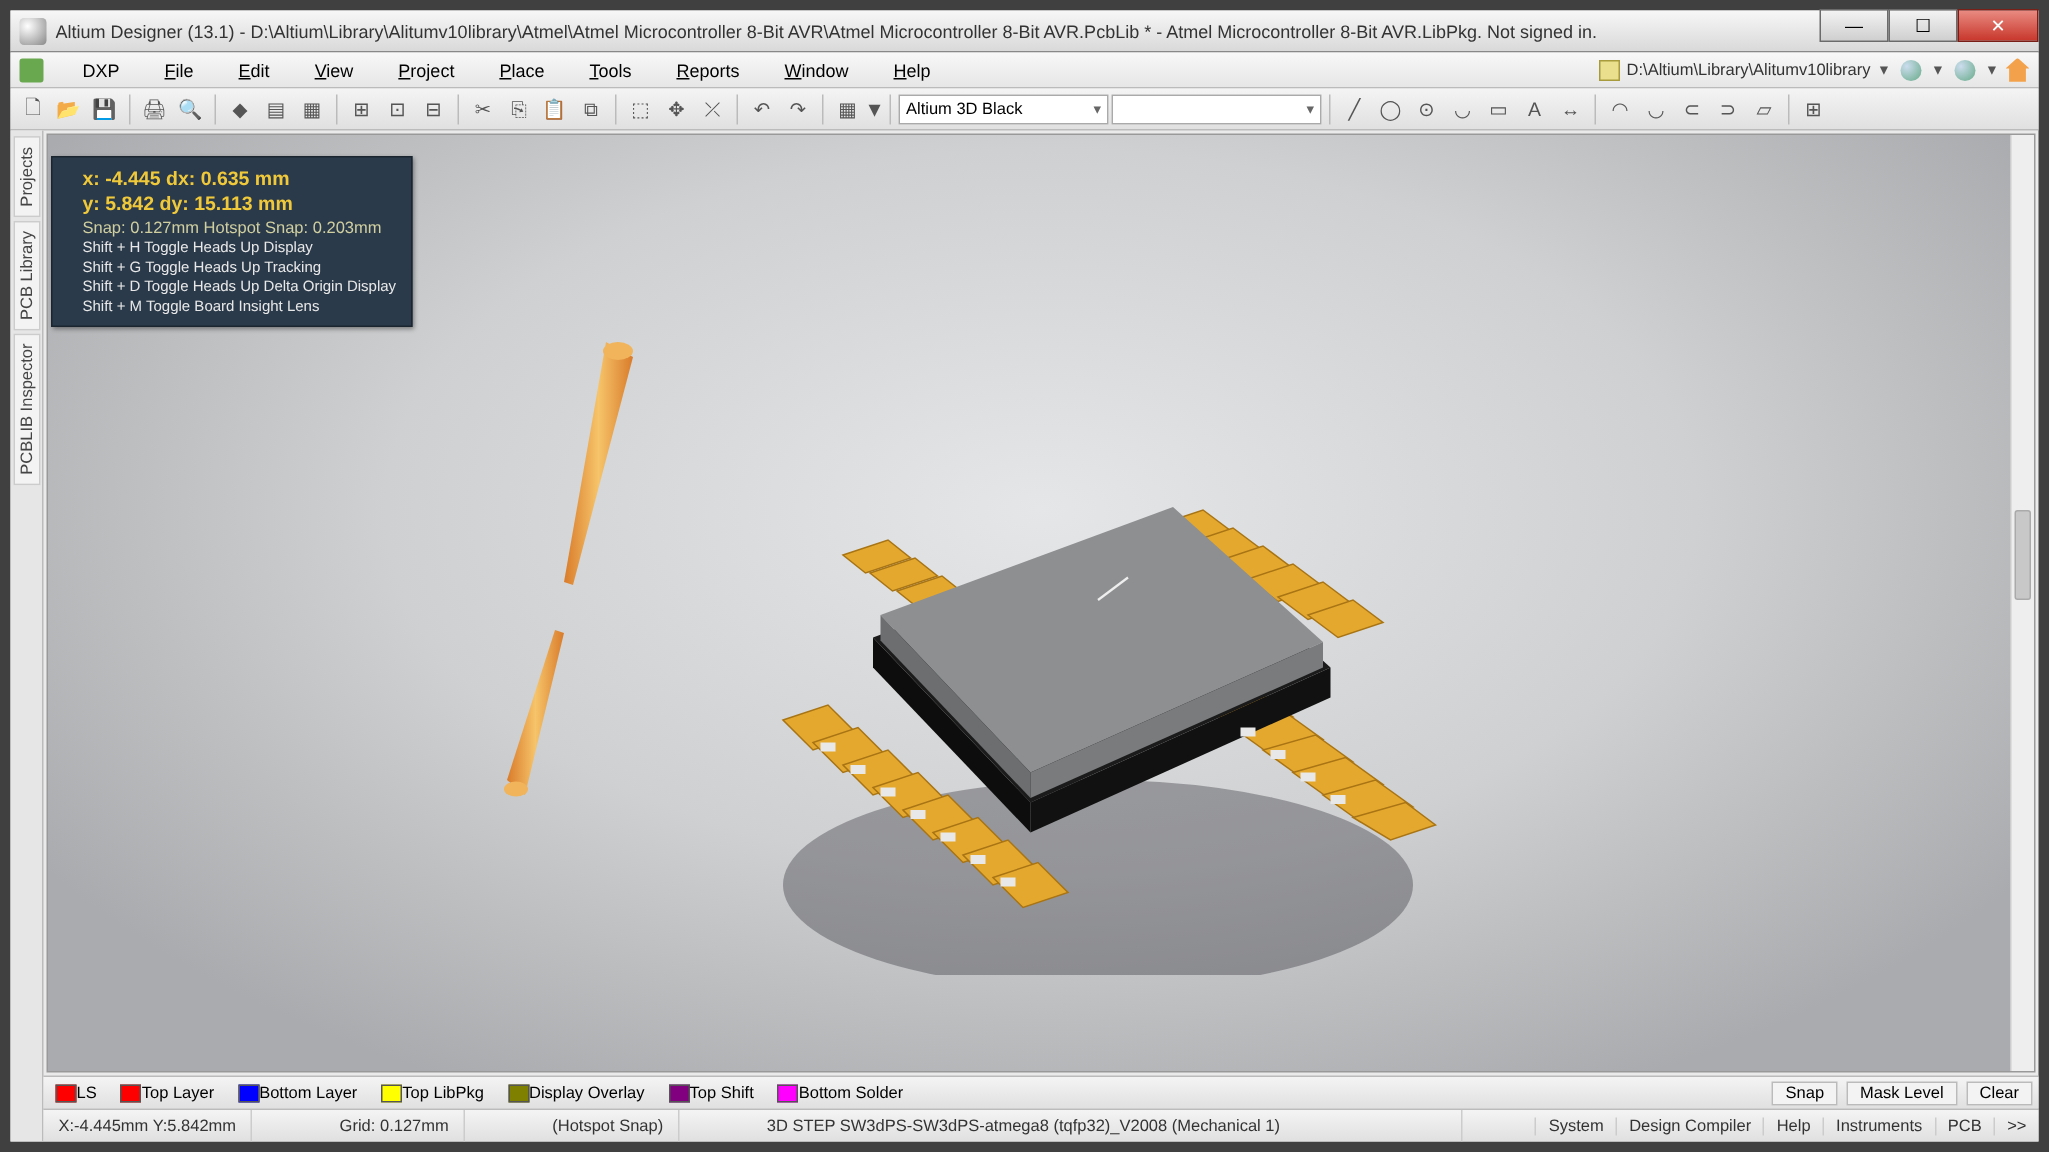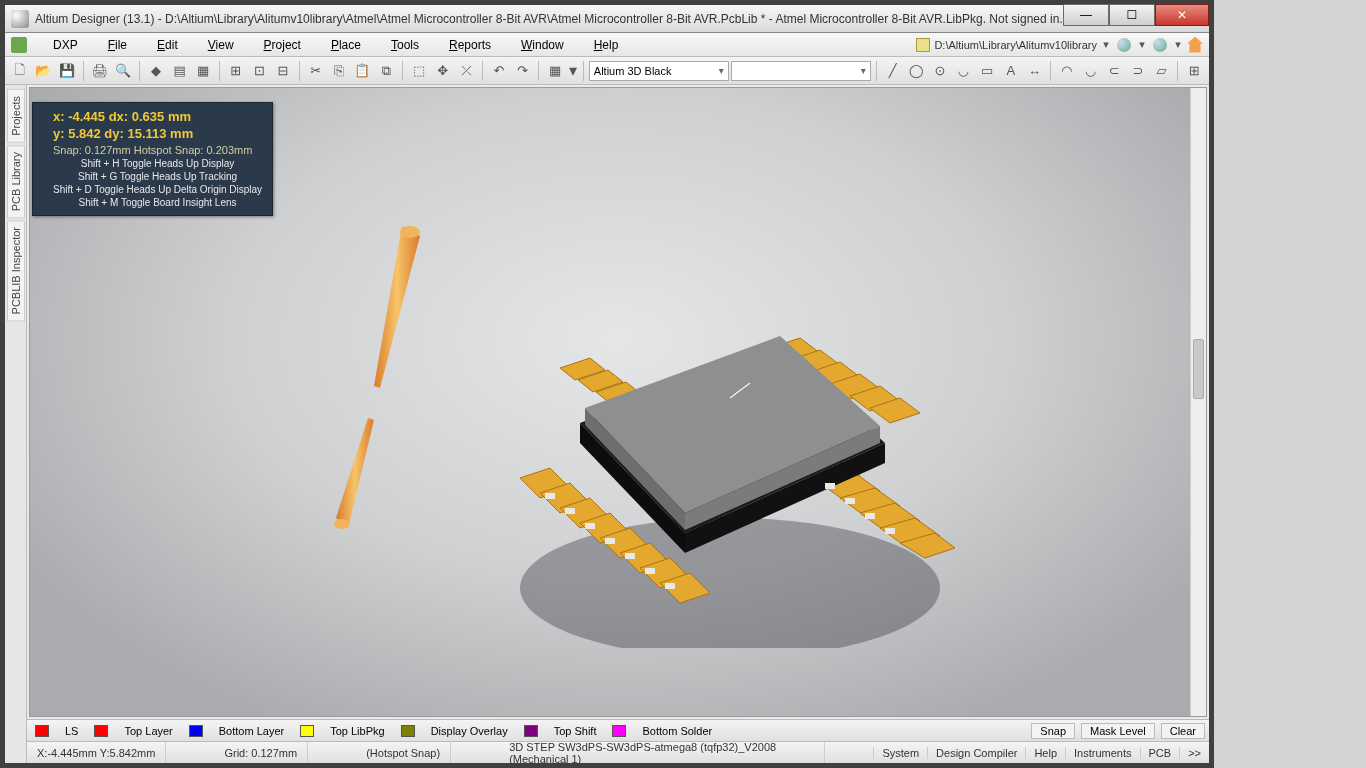--- a/index.html
+++ b/index.html
@@ -1,17 +1,17 @@
 <!DOCTYPE html>
 <html><head>
 <meta charset="utf-8">
 <style>
 * { box-sizing: border-box; margin: 0; padding: 0; font-family: "Segoe UI", Tahoma, sans-serif; }
 html, body { width: 1366px; height: 768px; overflow: hidden; background: #d4d4d4; }
-.window { width: 1214px; height: 768px; display: flex; flex-direction: column; border: 5px solid #404040; background: #eaeaea; }
+.window { width: 1366px; height: 768px; display: flex; flex-direction: column; border: 7px solid #404040; background: #eaeaea; }
 .titlebar { height: 28px; background: linear-gradient(#f7f7f7,#d9d9d9); display: flex; align-items: center; border-bottom: 1px solid #888; }
 .title-icon { width: 18px; height: 18px; margin: 0 6px; background: radial-gradient(circle at 30% 30%, #fff, #888); border-radius: 3px; }
 .title-text { flex: 1; font-size: 12px; color: #333; white-space: nowrap; overflow: hidden; text-overflow: ellipsis; }
 .win-btns { display: flex; height: 100%; }
 .win-btn { width: 46px; height: 22px; margin-top: -1px; border: 1px solid #6b6b6b; display: flex; align-items: center; justify-content: center; font-size: 12px; background: linear-gradient(#f3f3f3,#cfcfcf); }
 .win-btn.close { background: linear-gradient(#e98b82,#c8372c); color: #fff; border-color: #7a1f18; width: 54px; }
 .menubar { height: 24px; background: linear-gradient(#f8f8f8,#e6e6e6); display: flex; align-items: center; padding: 0 6px; border-bottom: 1px solid #bbb; font-size: 12px; }
 .menu-left { display: flex; align-items: center; gap: 14px; }
 .dxp-icon { width: 16px; height: 16px; background: #6aa84f; border-radius: 2px; margin-right: 4px; }
 .menu-item { padding: 2px 8px; cursor: default; }
@@ -29,27 +29,27 @@
 .tb-combo::after { content: "▾"; position: absolute; right: 4px; color: #666; font-size: 10px; }
 .tb-combo.empty { min-width: 140px; }
 .body { flex: 1; display: flex; min-height: 0; }
 .side-tabs { width: 22px; background: #e6e6e6; border-right: 1px solid #bbb; display: flex; flex-direction: column; align-items: center; padding-top: 4px; }
 .vtab { writing-mode: vertical-rl; font-size: 11px; color: #444; padding: 6px 2px; border: 1px solid #ccc; background: #f3f3f3; margin-bottom: 2px; cursor: default; transform: rotate(180deg); }
 .viewport-wrap { flex: 1; display: flex; flex-direction: column; min-width: 0; }
 .viewport { flex: 1; position: relative; background: radial-gradient(ellipse 60% 70% at 50% 40%, #e5e6e7 0%, #cfd0d1 55%, #a9abae 100%); border: 1px solid #999; margin: 2px; overflow: hidden; }
 .hud { position: absolute; top: 14px; left: 2px; background: #2b3a4a; color: #e7d48b; font: bold 11px/1.3 "Courier New", monospace; padding: 6px 10px 6px 20px; border: 1px solid #1a2530; box-shadow: 1px 1px 3px rgba(0,0,0,.4); }
 .hud .coord { color: #f0c93a; font-size: 13px; }
 .hud .sub { color: #cfcfa0; font-weight: normal; }
-.hud .hint { color: #e8e8e8; font-weight: normal; font-size: 10px; text-align: center; }
+.hud .hint { color: #e8e8e8; font-weight: normal; font-size: 10px; }
 .scrollbar-v { position: absolute; right: 0; top: 0; bottom: 0; width: 16px; background: #eee; border-left: 1px solid #ccc; }
 .scrollbar-v .thumb { position: absolute; left: 2px; right: 2px; top: 40%; height: 60px; background: #c8c8c8; border: 1px solid #aaa; border-radius: 2px; }
 .cursor-cone { position: absolute; left: 300px; top: 130px; width: 120px; height: 320px; pointer-events: none; }
 .chip-area { position: absolute; left: 420px; top: 200px; width: 520px; height: 360px; }
 .layerbar { height: 22px; background: linear-gradient(#f4f4f4,#e0e0e0); border-top: 1px solid #bbb; display: flex; align-items: center; font-size: 11px; padding: 0 4px; gap: 8px; }
-.layer-chip { display: flex; align-items: center; gap: 16px; padding: 0 4px; }
+.layer-chip { display: flex; align-items: center; gap: 0; padding: 0 4px; }
 .swatch { width: 14px; height: 12px; border: 1px solid #555; }
 .layer-right { margin-left: auto; display: flex; gap: 6px; }
 .layer-btn { padding: 1px 8px; border: 1px solid #bbb; background: #f3f3f3; font-size: 11px; }
 .statusbar { height: 22px; background: linear-gradient(#f4f4f4,#e0e0e0); border-top: 1px solid #bbb; display: flex; align-items: center; font-size: 11px; color: #333; gap: 48px; }
 .status-cell { padding: 0 10px; border-right: 1px solid #ccc; height: 100%; display: flex; align-items: center; }
 .status-right { margin-left: auto; display: flex; }
 .status-btn { padding: 0 8px; height: 100%; display: flex; align-items: center; border-left: 1px solid #ccc; }
 svg { display: block; }
 </style>
 </head>

